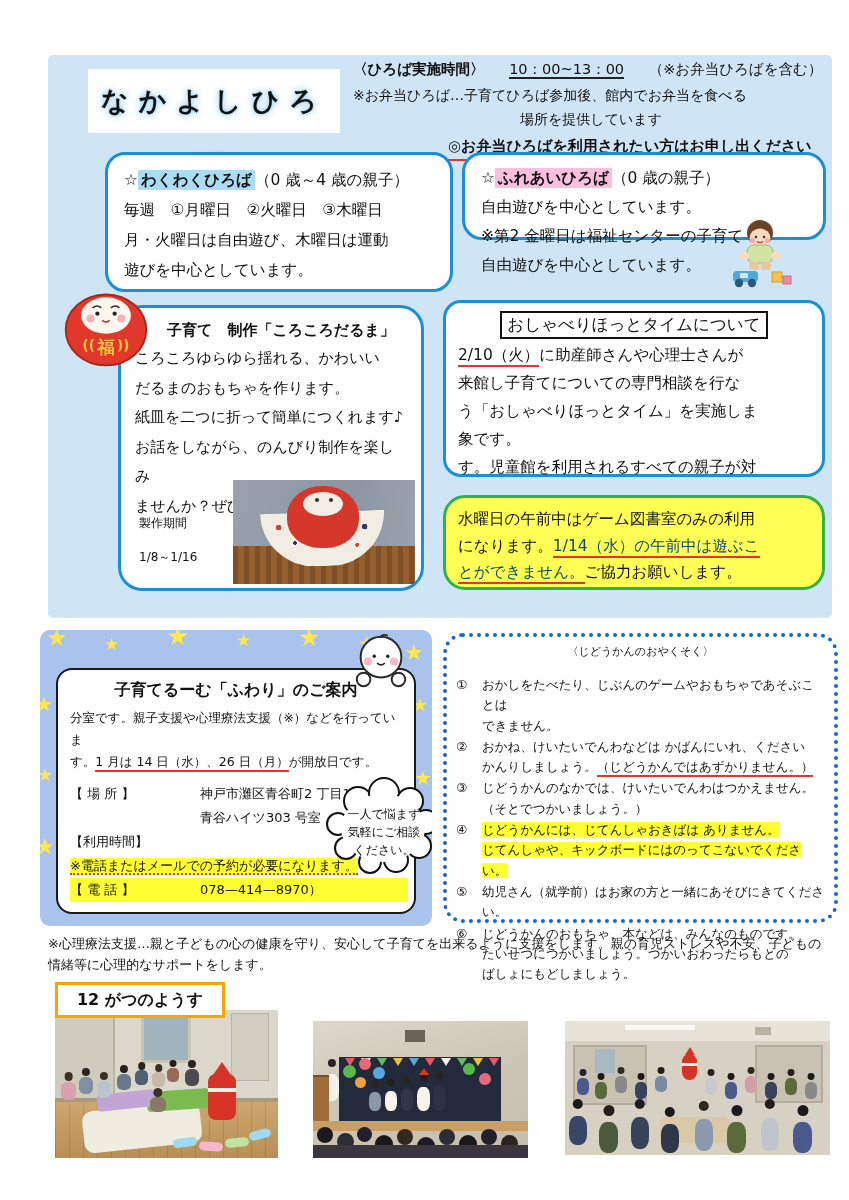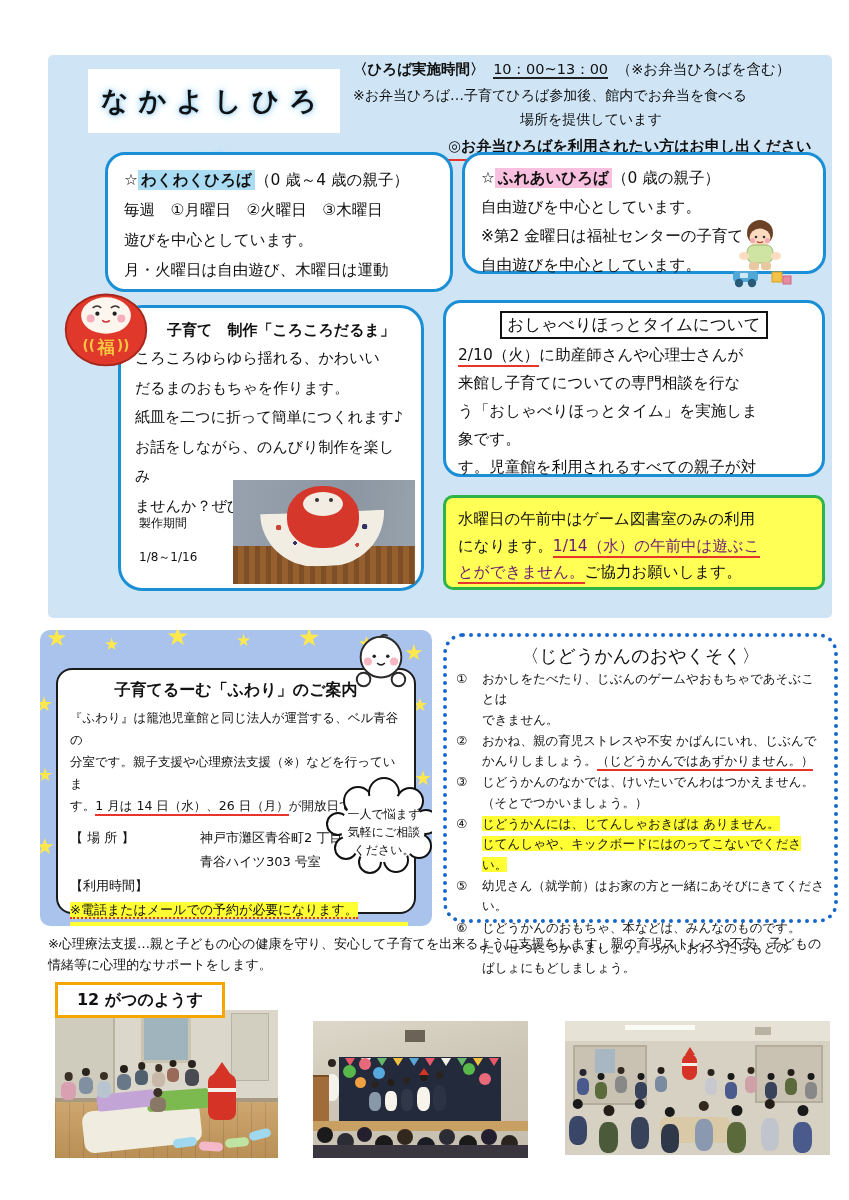--- a/index.html
+++ b/index.html
@@ -8,31 +8,31 @@
 
   
   .top-section{position:absolute;left:48px;top:55px;width:784px;height:563px;
                background:#cfe5f5;border-radius:5px;}
   .title-box{position:absolute;left:40px;top:14px;width:252px;height:64px;background:#fff;
              text-align:center;font-size:27px;font-weight:bold;letter-spacing:10px;
              line-height:64px;color:#111;
              text-shadow:0 0 3px #9ed1f2,0 0 6px #9ed1f2,0 0 10px #bfe2f7;}
   .header-text{position:absolute;left:305px;top:2px;width:476px;font-size:14.5px;line-height:24px;}
   .h-line1 .lab{font-weight:bold;}
-  .h-line1 .tm{border-bottom:2px solid #222;margin:0 4px;}
+  .h-line1 .tm{border-bottom:2px solid #222;margin:0 20px;}
   .h-line2{font-size:14px;margin-top:2px;}
   .h-line3{font-size:14px;text-align:center;}
   .h-line4{margin-top:3px;}
   .h-line4 span{display:inline-block;margin-left:95px;font-weight:bold;
                 border-bottom:2.5px solid #e8342a;padding-bottom:1px;font-size:15px;}
 
   .bbox{position:absolute;background:#fff;border:3px solid #1b8fd6;}
   .box-wakuwaku{left:57px;top:97px;width:348px;height:140px;border-radius:20px;
                 padding:10px 16px;font-size:15.5px;line-height:30px;box-sizing:border-box;}
-  .box-fureai{left:414px;top:97px;width:364px;height:122px;border-radius:20px;
+  .box-fureai{left:414px;top:97px;width:364px;height:88px;border-radius:20px;
               padding:9px 16px;font-size:15.5px;line-height:29px;box-sizing:border-box;}
   .hl-blue{background:#aadcf3;font-weight:bold;padding:1px 3px;}
   .hl-pink{background:#f8c0de;font-weight:bold;padding:1px 3px;}
 
   .box-craft{left:70px;top:250px;width:306px;height:286px;border-radius:24px;box-sizing:border-box;}
   .craft-title{text-align:center;font-weight:bold;font-size:15px;margin:13px 6px 4px 26px;}
   .craft-lines{padding:0 14px;font-size:15px;line-height:29.5px;}
   .craft-period{position:absolute;left:18px;top:198px;font-size:12px;line-height:34px;}
   .craft-photo{position:absolute;left:112px;top:172px;width:182px;height:104px;overflow:hidden;
                background:linear-gradient(100deg,#97a2ae,#8b96a2 60%,#9aa4ae);}
@@ -51,24 +51,24 @@
   .cp-eye{position:absolute;width:4px;height:4px;border-radius:50%;background:#333;}
 
   .daruma-icon{position:absolute;left:12px;top:232px;width:92px;height:82px;z-index:3;}
   .boy-icon{position:absolute;left:682px;top:162px;width:64px;height:76px;z-index:3;}
 
   .box-chat{left:395px;top:245px;width:382px;height:177px;border-radius:18px;box-sizing:border-box;
             padding:8px 12px 0;font-size:15.5px;line-height:28px;}
   .chat-title-row{text-align:center;margin-bottom:2px;}
   .chat-title{display:inline-block;border:2px solid #111;padding:0 5px;font-size:16.5px;line-height:24px;}
   .ur{border-bottom:2px solid #e8342a;padding-bottom:1px;}
-  .red-u{color:#701a75;border-bottom:2px solid #e8342a;padding-bottom:1px;}
+  .red-u{color:#0c4a6e;border-bottom:2px solid #e8342a;padding-bottom:1px;}
 
   .box-yellow{left:395px;top:440px;width:382px;height:95px;background:#ffff55;
-              border:3px solid #2db34a;border-radius:10px;box-sizing:border-box;
+              border:3px solid #2db34a;border-radius:22px;box-sizing:border-box;
               padding:8px 12px;font-size:15.5px;line-height:26.5px;position:absolute;}
 
   
   .fuwari-section{position:absolute;left:40px;top:630px;width:392px;height:296px;
                   background:#a9c3ec;border-radius:10px;overflow:hidden;}
   .st{position:absolute;color:#ffe84d;z-index:1;line-height:1;}
   .fuwari-box{position:absolute;left:16px;top:38px;width:360px;height:246px;background:#fff;
               border:2px solid #1a1a1a;border-radius:16px;z-index:2;box-sizing:border-box;
               padding:8px 12px;}
   .fuwari-title{text-align:center;font-weight:bold;font-size:16px;margin:2px 0 6px;}
@@ -81,21 +81,21 @@
   .hl-y{background:#ffff33;}
   .urd{border-bottom:2px dotted #e8342a;}
   .hl-row{background:#ffff33;width:338px;}
   .baby-icon{position:absolute;left:292px;top:-37px;width:62px;height:58px;z-index:3;}
   .bubble{position:absolute;left:268px;top:106px;width:116px;height:104px;z-index:4;}
 
   
   .rules-section{position:absolute;left:443px;top:633px;width:395px;height:290px;background:#fff;
                  border:4px dotted #1766cb;border-radius:20px;box-sizing:border-box;
                  padding:7px 9px 0;font-size:12.5px;}
-  .rules-title{text-align:center;font-size:18px;margin-bottom:1px;}
+  .rules-title{text-align:center;font-size:11px;margin-bottom:16px;}
   .ritem{display:flex;line-height:20.3px;margin-bottom:1px;}
   .rnum{width:26px;flex:none;}
   .rtext{flex:1;}
 
   
   .footnote{position:absolute;left:48px;top:933px;width:778px;font-size:13px;line-height:21px;}
   .photo-label{position:absolute;left:55px;top:982px;width:170px;height:36px;background:#fff;
                border:3px solid #f7a600;box-sizing:border-box;text-align:center;
                font-weight:bold;font-size:16px;line-height:30px;z-index:5;}
   .photo{position:absolute;overflow:hidden;background:#d9d5c8;}
@@ -137,22 +137,22 @@
       <div class="h-line4">
         <span>◎お弁当ひろばを利用されたい方はお申し出ください</span>
       </div>
     </div>
 
     <div class="bbox box-wakuwaku">
       <div>
         <span>☆</span><span class="hl-blue">わくわくひろば</span><span>（0 歳～4 歳の親子）</span>
       </div>
       <div>毎週　①月曜日　②火曜日　③木曜日</div>
+      <div>月・火曜日は自由遊び、木曜日は運動</div>
       <div>遊びを中心としています。</div>
-      <div>月・火曜日は自由遊び、木曜日は運動</div>
     </div>
 
     <div class="bbox box-fureai">
       <div>
         <span>☆</span><span class="hl-pink">ふれあいひろば</span><span>（0 歳の親子）</span>
       </div>
       <div>自由遊びを中心としています。</div>
       <div>※第2 金曜日は福祉センターの子育て</div>
       <div>自由遊びを中心としています。</div>
     </div>
@@ -276,21 +276,20 @@
           <path d="M28 30 q4 4 8 0" stroke="#222" stroke-width="1.6" fill="none"></path>
           <circle cx="18.5" cy="28.5" r="4.2" fill="#f6b6c2"></circle>
             <circle cx="45.5" cy="28.5" r="4.2" fill="#f6b6c2"></circle>
           <circle cx="14" cy="47" r="7" fill="#fff" stroke="#2a2a2a" stroke-width="2"></circle>
           <circle cx="50" cy="47" r="7" fill="#fff" stroke="#2a2a2a" stroke-width="2"></circle>
         </svg>
       </div>
 
       <div class="fuwari-title">子育てるーむ「ふわり」のご案内</div>
       <div class="fuwari-para">
-        <div>『ふわり』は籠池児童館と同じ法人が運営する、ベル青谷の</div>
         <div>分室です。親子支援や心理療法支援（※）などを行っていま</div>
         <div>
           <span>す。</span><span class="ur">1 月は 14 日（水）、26 日（月）</span><span>が開放日です。</span>
         </div>
       </div>
 
       <div class="frows">
         <div class="frow">
           <span class="flbl">【 場 所 】</span>
           <span class="fval">神戸市灘区青谷町2 丁目1-1</span>
@@ -336,21 +335,21 @@
     <div class="ritem">
       <span class="rnum">①</span>
       <span class="rtext">
         <span>おかしをたべたり、じぶんのゲームやおもちゃであそぶことは</span><br>
         <span>できません。</span>
       </span>
     </div>
     <div class="ritem">
       <span class="rnum">②</span>
       <span class="rtext">
-        <span>おかね、親の育児ストレスや不安 かばんにいれ、じぶんで</span><br>
+        <span>おかね、けいたいでんわなどは かばんにいれ、ください</span><br>
         <span>かんりしましょう。</span><span class="ur">（じどうかんではあずかりません。）</span>
       </span>
     </div>
     <div class="ritem">
       <span class="rnum">③</span>
       <span class="rtext">
         <span>じどうかんのなかでは、けいたいでんわはつかえません。</span><br>
         <span>（そとでつかいましょう。）</span>
       </span>
     </div>

